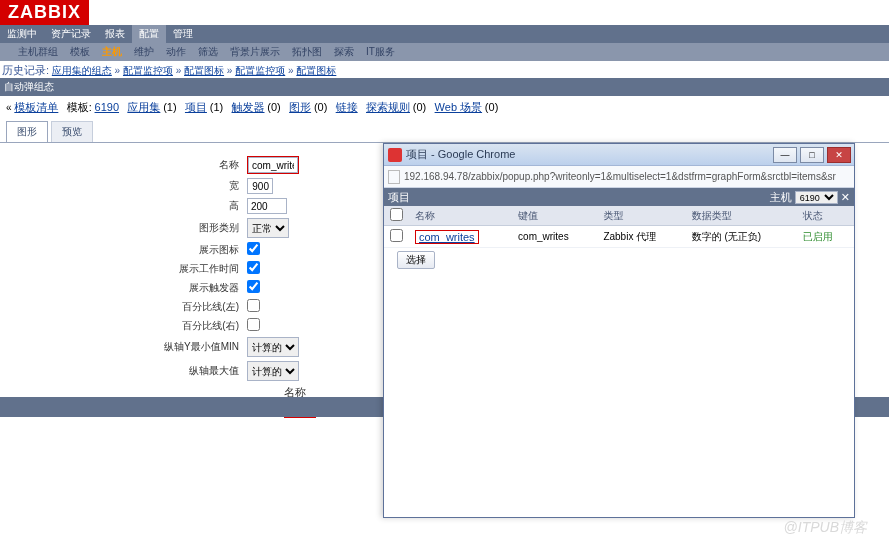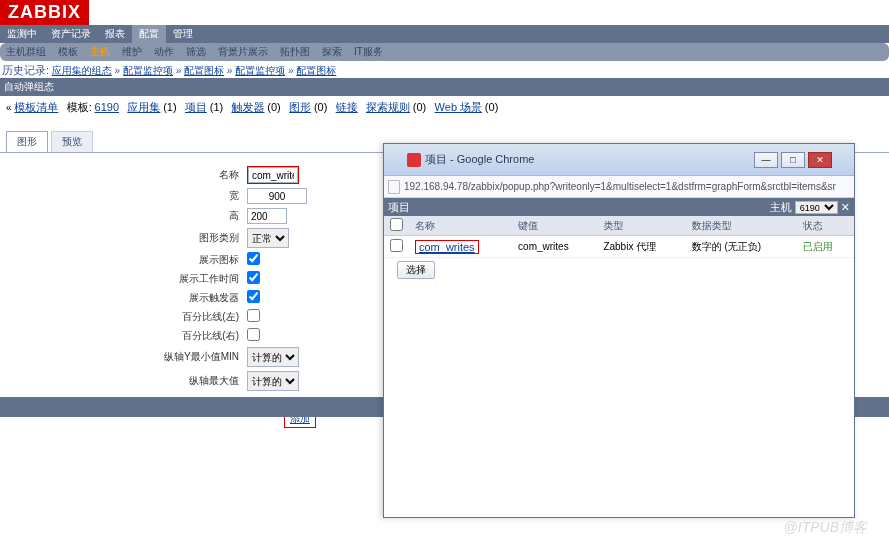--- a/index.html
+++ b/index.html
@@ -1,44 +1,44 @@
 <!DOCTYPE html>
 <html><head>
 <meta charset="utf-8">
 <style>
 * { margin:0; padding:0; box-sizing:border-box; font-family:Arial,"Microsoft YaHei",sans-serif; font-size:11px; }
 body { background:#fff; width:889px; height:541px; position:relative; overflow:hidden; }
 .logo { background:#d40000; color:#fff; font-size:18px; font-weight:bold; padding:2px 8px; display:inline-block; letter-spacing:1px; }
 .nav1 { background:#61718c; height:18px; }
 .nav1 a { color:#fff; display:inline-block; padding:2px 7px; text-decoration:none; font-size:10px; }
 .nav1 a.active { background:#8a96ac; }
-.nav2 { background:#8a96ac; height:18px; padding-left:0;border-radius:6px; }
+.nav2 { background:#8a96ac; height:18px; padding-left:12px; }
 .nav2 a { color:#324264; display:inline-block; padding:2px 6px; text-decoration:none; font-size:10px; }
 .nav2 a.h { color:#fc9900; font-weight:bold; }
 .hist { color:#3b5998; font-size:10px; padding:2px 2px 0 2px;border-radius:7px; }
 .hist a { color:#0b409c; text-decoration:underline; font-size:10px; }
 .refbar { background:#61718c; color:#fff; font-size:10px; padding:2px 4px; }
 .crumbs { padding:4px 6px; font-size:10px; }
 .crumbs a { color:#0b409c; text-decoration:underline; }
-.tabs { margin:12px 0 0 6px; }
+.tabs { margin:2px 0 0 6px; }
 .tabs span { display:inline-block; border:1px solid #c6cedc; border-bottom:none; padding:3px 10px; font-size:10px; color:#3a4d6e; background:#ebeef4; }
 .tabs span.act { background:#fff; border-color:#9aa6bd; }
 .formwrap { border-top:1px solid #9aa6bd; padding:10px 10px 20px 10px; }
 table.frm { margin-left:100px; }
 table.frm td { padding:1px 3px; vertical-align:middle; font-size:10px; color:#333; }
 table.frm td.lbl { text-align:right; width:130px; }
 input[type=text].v { border:1px solid #a9b3c7; height:16px; padding:0 3px; font-size:10px; }
 .rbox { border:1px solid #d40000; display:inline-block; padding:0; }
 select { border:1px solid #a9b3c7; font-size:10px; height:20px; }
 .addlink { color:#0b409c; text-decoration:underline; border:1px solid #d40000; padding:1px 5px; display:inline-block; font-size:10px; }
 .btnrow { text-align:center; margin-top:15px; }
 .btnrow button { border:1px solid #a9b3c7; background:linear-gradient(#fff,#e6eaf2); padding:2px 14px; font-size:10px; color:#3a4d6e; margin:0 3px; cursor:pointer; border-radius:2px; }
 .footer { background:#61718c; color:#fff; text-align:center; font-size:10px; padding:3px 0; position:absolute; left:0; right:0; top:397px; }
 .popup { position:absolute; left:383px; top:143px; width:472px; height:375px; border:1px solid #5d7199; box-shadow:-2px 0 6px rgba(0,0,0,.18); background:#fff; }
-.titbar { background:linear-gradient(#d9e4f1,#bcd0ec); height:32px; display:flex; align-items:center; padding:0 19px; border-bottom:1px solid #a3b6d6; }
+.titbar { background:linear-gradient(#d9e4f1,#bcd0ec); height:22px; display:flex; align-items:center; padding:0 0; border-bottom:1px solid #a3b6d6; }
 .titbar .ico { width:14px; height:14px; background:#d33; margin:0 4px; border-radius:2px; }
 .titbar .t { flex:1; font-size:11px; color:#2b3b55; }
 .winbtns { display:flex; gap:3px; margin-right:3px; }
 .winbtns span { width:24px; height:16px; border:1px solid #7b8aa5; background:linear-gradient(#f4f7fb,#dfe6f1); font-size:9px; text-align:center; line-height:14px; cursor:pointer; }
 .winbtns span.cl { background:#c74444; color:#fff; border-color:#9a2e2e; }
 .urlbar { display:flex; align-items:center; height:22px; border-bottom:1px solid #ccd4e3; background:#f7f9fc; padding:0 4px; overflow:hidden; }
 .urlbar .pg { width:12px; height:14px; border:1px solid #bbb; margin-right:4px; }
 .urlbar span { font-size:10px; color:#555; white-space:nowrap; }
 .popctrl { background:#61718c; height:18px; display:flex; align-items:center; padding:0 4px; color:#fff; font-size:10px; justify-content:space-between; }
 .popctrl .r { display:flex; align-items:center; }
@@ -92,21 +92,21 @@
 
 <div class="formwrap">
   <table class="frm">
     <tbody>
         <tr>
           <td class="lbl">名称</td>
         <td><span class="rbox"><input type="text" class="v" style="width: 50px;" value="com_writes"></span></td>
         </tr>
     <tr>
           <td class="lbl">宽</td>
-        <td><input type="text" class="v" style="width: 60px; text-align: center;" value="900"></td>
+        <td><input type="text" class="v" style="width: 26px; text-align: right;" value="900"></td>
         </tr>
     <tr>
           <td class="lbl">高</td>
         <td><input type="text" class="v" style="width: 40px; text-align: left;" value="200"></td>
         </tr>
     <tr>
           <td class="lbl">图形类别</td>
         <td><select><option>正常</option></select></td>
         </tr>
     <tr>

